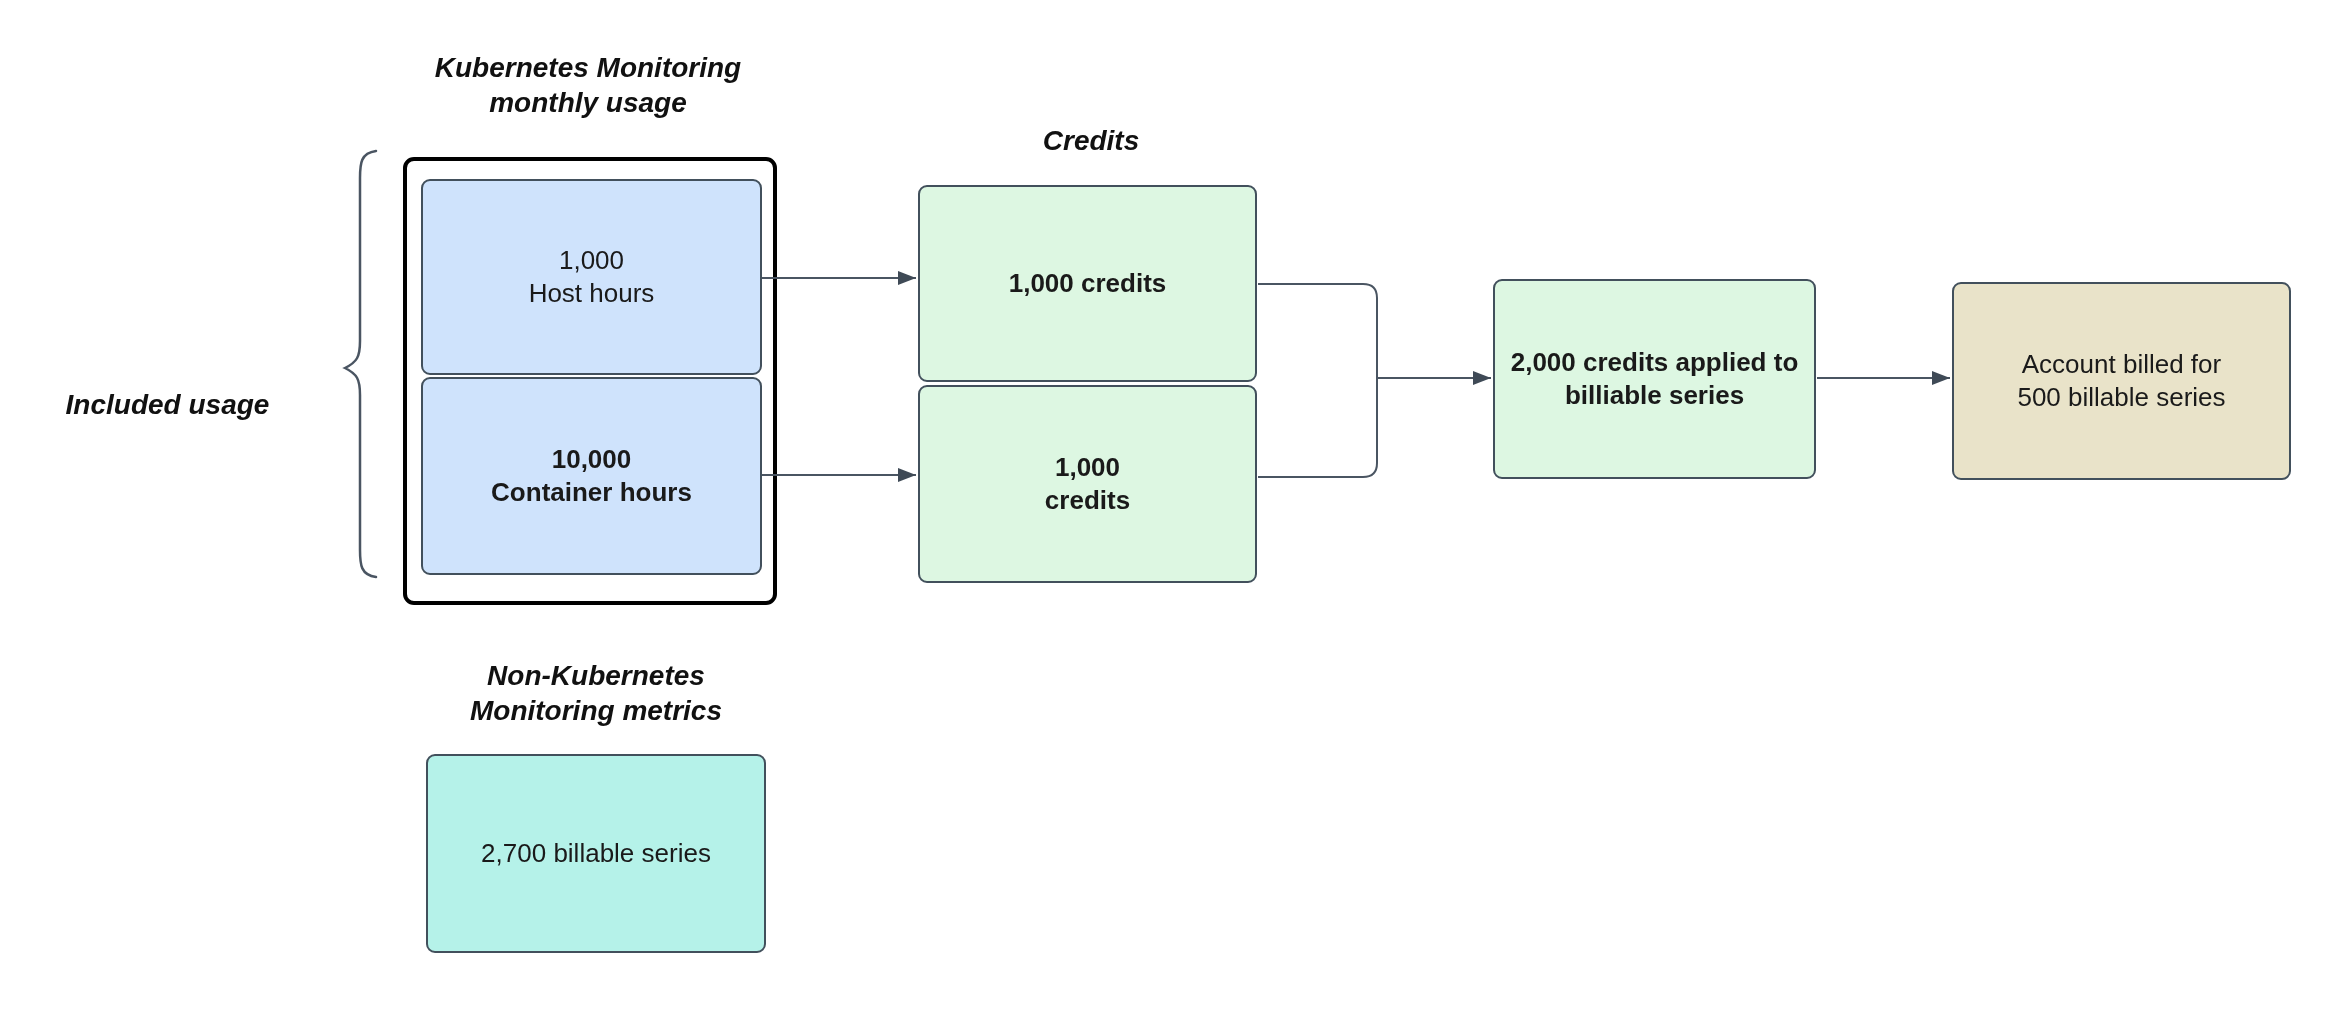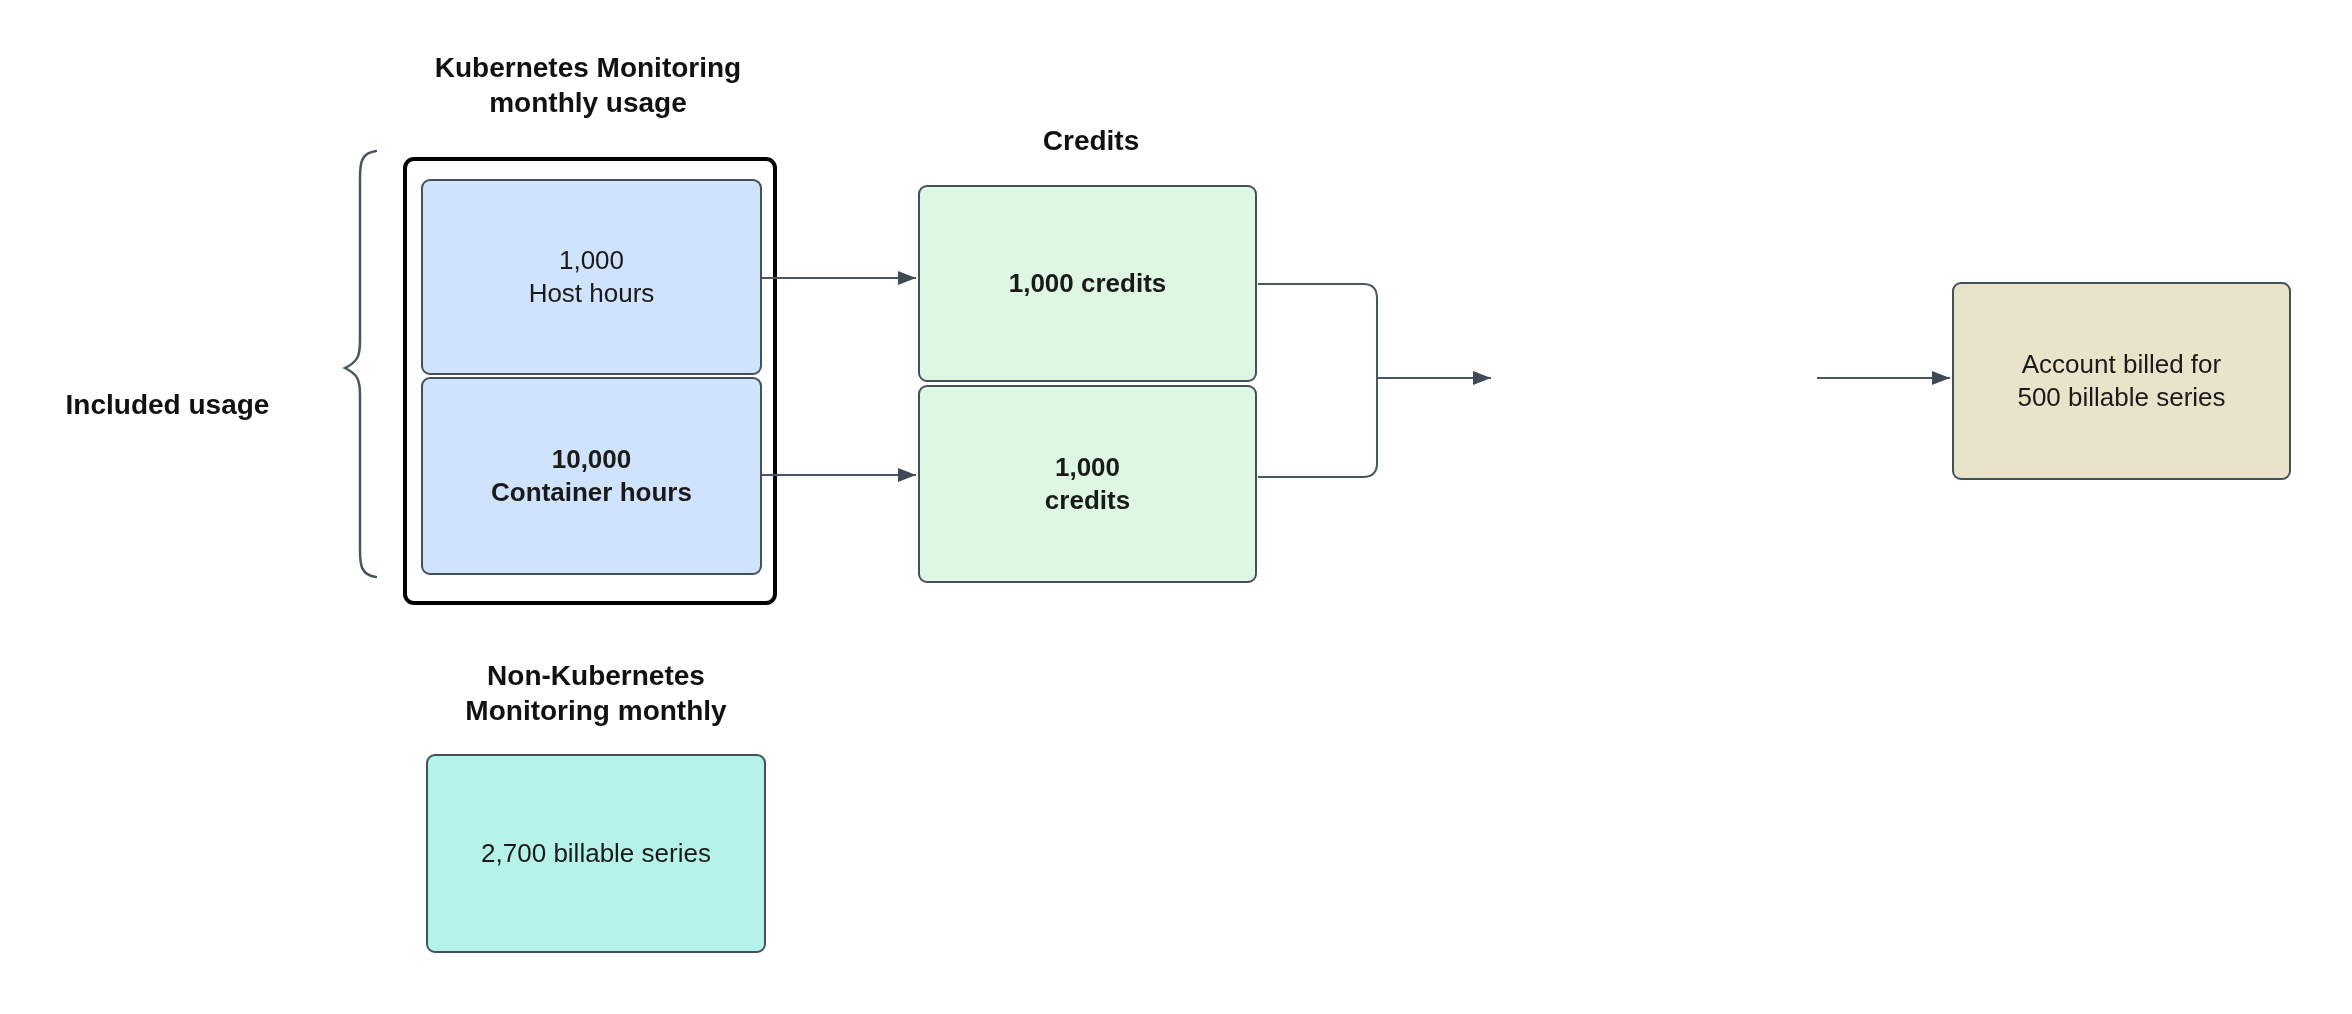--- a/index.html
+++ b/index.html
@@ -35,20 +35,21 @@
     left: 403px; top: 157px; width: 374px; height: 448px;
     background: #ffffff;
     border: 4px solid #000000;
     border-radius: 11px;
     box-sizing: border-box;
     z-index: 2;
   }
   .title {
     position: absolute;
     font-weight: bold;
+    font-style: italic;
     font-size: 28px;
     line-height: 35px;
     text-align: center;
     white-space: pre-line;
     color: #111111;
     z-index: 4;
   }
   #k8s-title      { left: 378px; top: 50px;  width: 420px; }
   #credits-title  { left: 966px; top: 123px; width: 250px; }
   #included-usage { left: 40px;  top: 355px; width: 255px; margin-top: 32px; }
@@ -75,35 +76,37 @@
 <div class="canvas">
 
   <div class="title" id="k8s-title">Kubernetes Monitoring
 monthly usage</div>
 
   <div class="title" id="credits-title">Credits</div>
 
   <div class="title" id="included-usage">Included usage</div>
 
   <div class="title" id="nonk8s-title">Non-Kubernetes
-Monitoring monthly</div>
+Monitoring metrics</div>
 
   <div class="container-frame"></div>
 
   <div class="node blue" id="host-hours">1,000
 Host hours</div>
 
   <div class="node blue" id="container-hours">10,000
 Container hours</div>
 
   <div class="node green" id="host-credits">1,000 credits</div>
 
   <div class="node green" id="container-credits">1,000
 credits</div>
 
+  <div class="node green" id="credits-applied">2,000 credits applied to
+billiable series</div>
 
   <div class="node tan" id="account-billed">Account billed for
 500 billable series</div>
 
   <div class="node teal" id="nonk8s-series">2,700 billable series</div>
 
   <svg class="connectors" width="2352" height="1014" viewBox="0 0 2352 1014">
     <defs>
       <marker id="ah" viewBox="0 0 18 14" markerWidth="18" markerHeight="14" refX="18" refY="7" orient="auto" markerUnits="userSpaceOnUse">
         <path d="M0,0 L18,7 L0,14 Z" fill="#3f4a56"></path>

